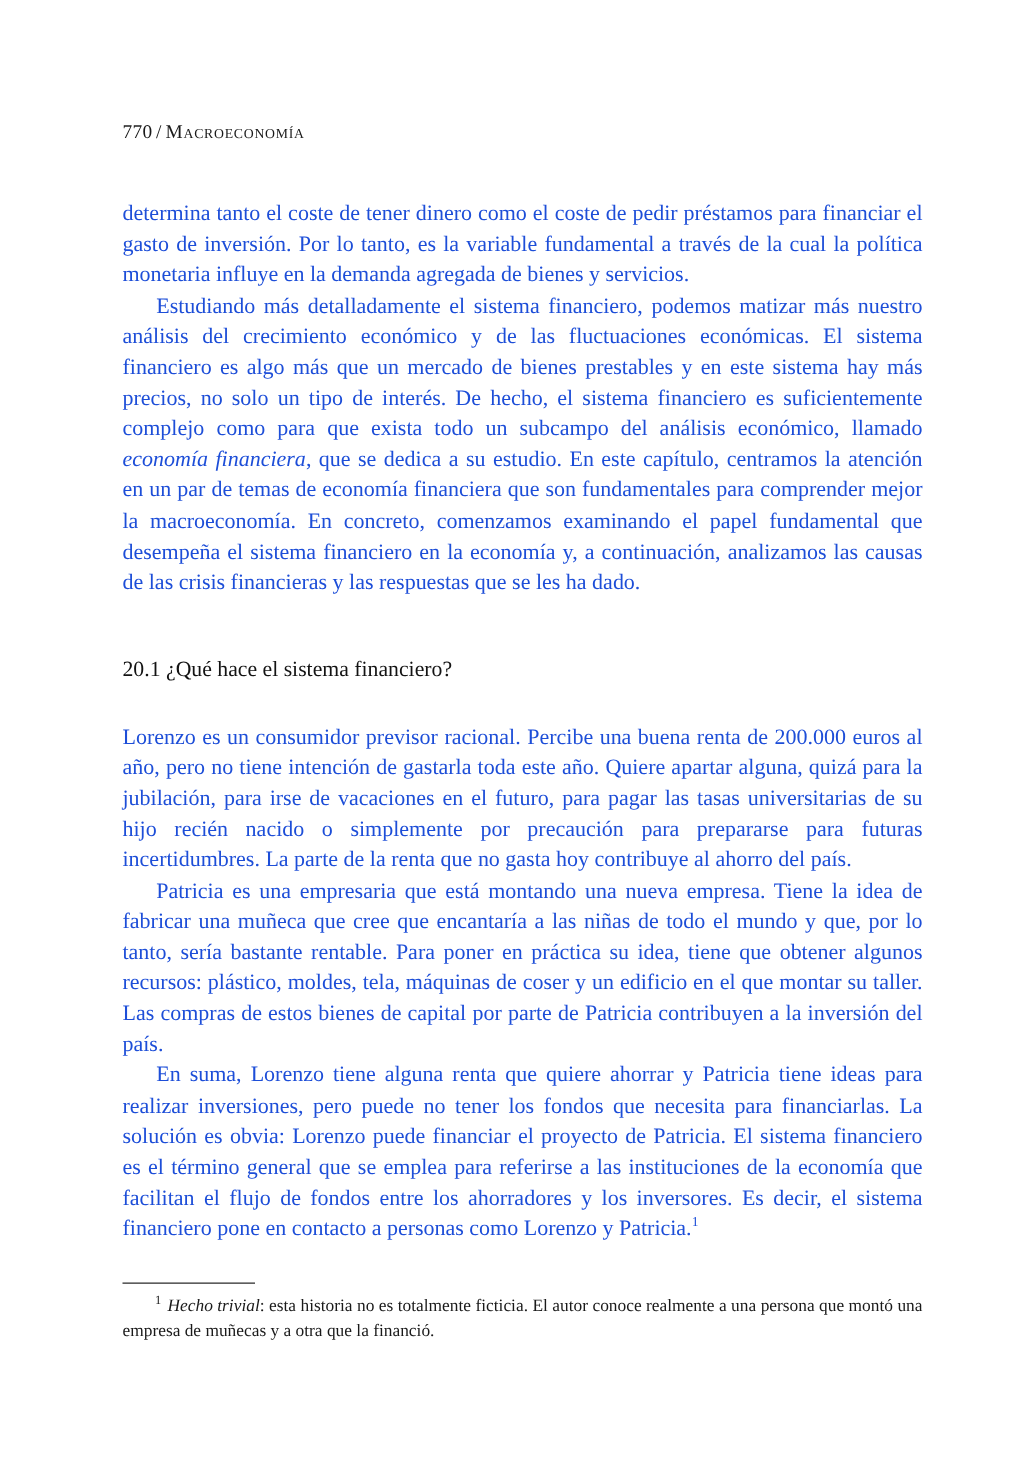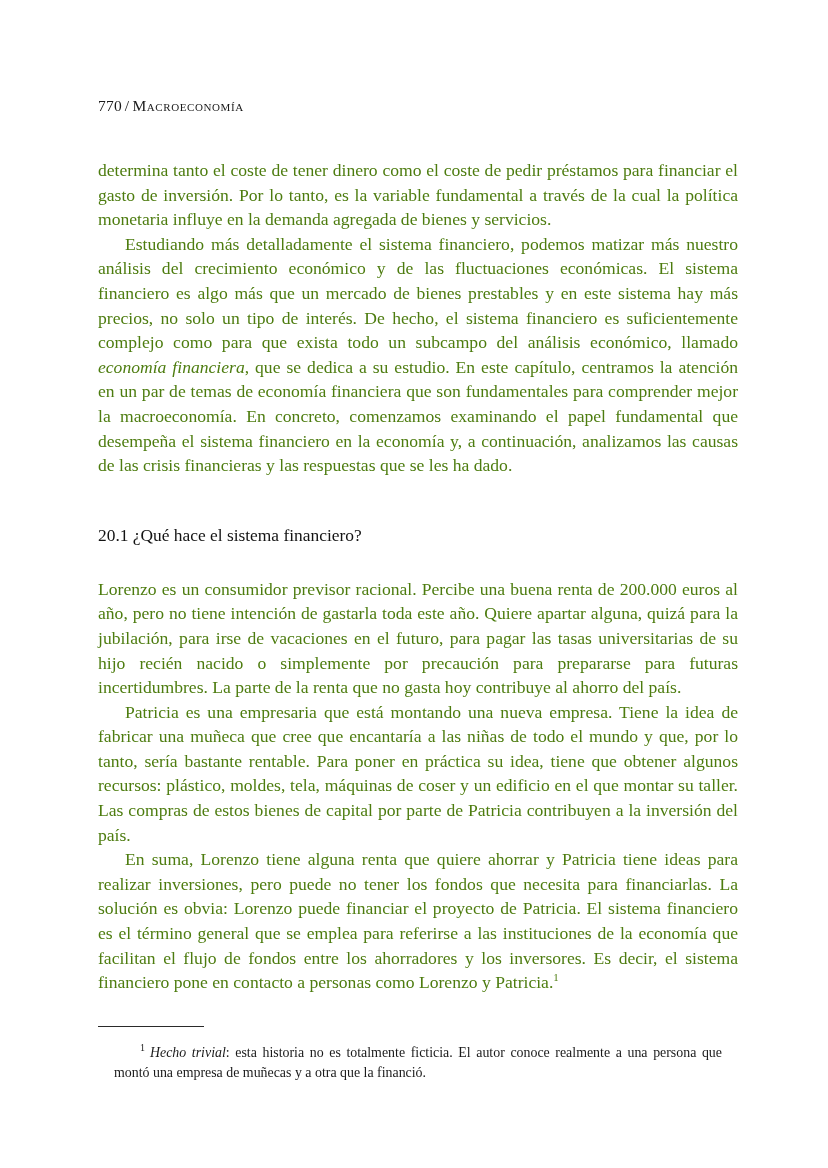--- a/index.html
+++ b/index.html
@@ -45,21 +45,21 @@
   }
 
   
   .body-text p {
     margin: 0;
     font-size: 17.6px;
     line-height: 24.6px;
     text-align: justify;
     text-justify: inter-word;
     hyphens: manual;
-    color: #4d7c0f;
+    color: #1d4ed8;
   }
   .body-text p.indent { text-indent: 27px; }
   .body-text p.noindent { text-indent: 0; }
 
   em.it { font-style: italic; }
   strong.bd { font-weight: normal; }
 
   sup.fn-ref {
     font-size: 0.62em;
     vertical-align: super;
@@ -86,21 +86,21 @@
     width: 640px;
   }
   .footnote-rule {
     width: 106px;
     height: 0;
     border: 0;
     border-top: 1.1px solid #2a2a2a;
     margin: 0 0 9px 0;
   }
   .footnote-text {
-    margin: 16px;
+    margin: 0;
     font-size: 13.9px;
     line-height: 19.6px;
     text-align: justify;
     color: #1a1a1a;
   }
   .footnote-text .fn-marker {
     font-size: 0.72em;
     vertical-align: super;
     line-height: 0;
     padding-left: 26px;

